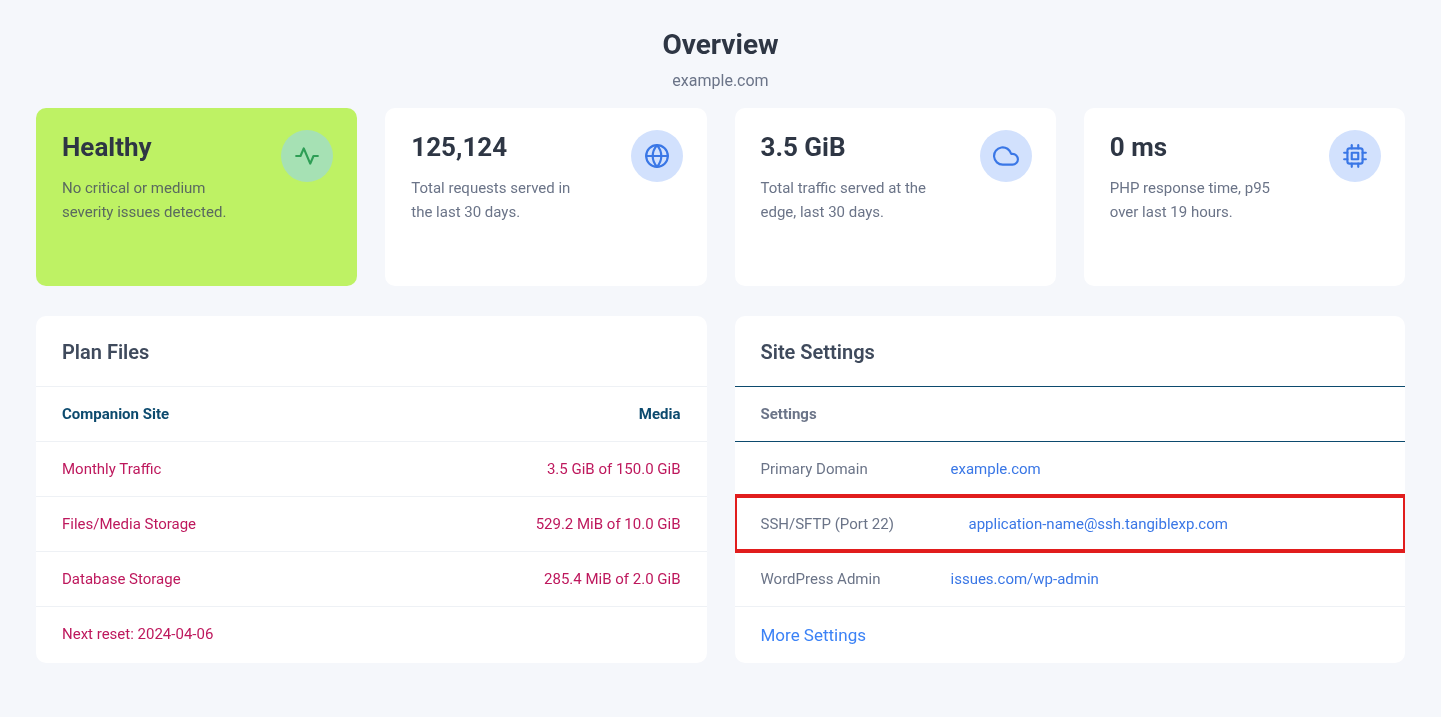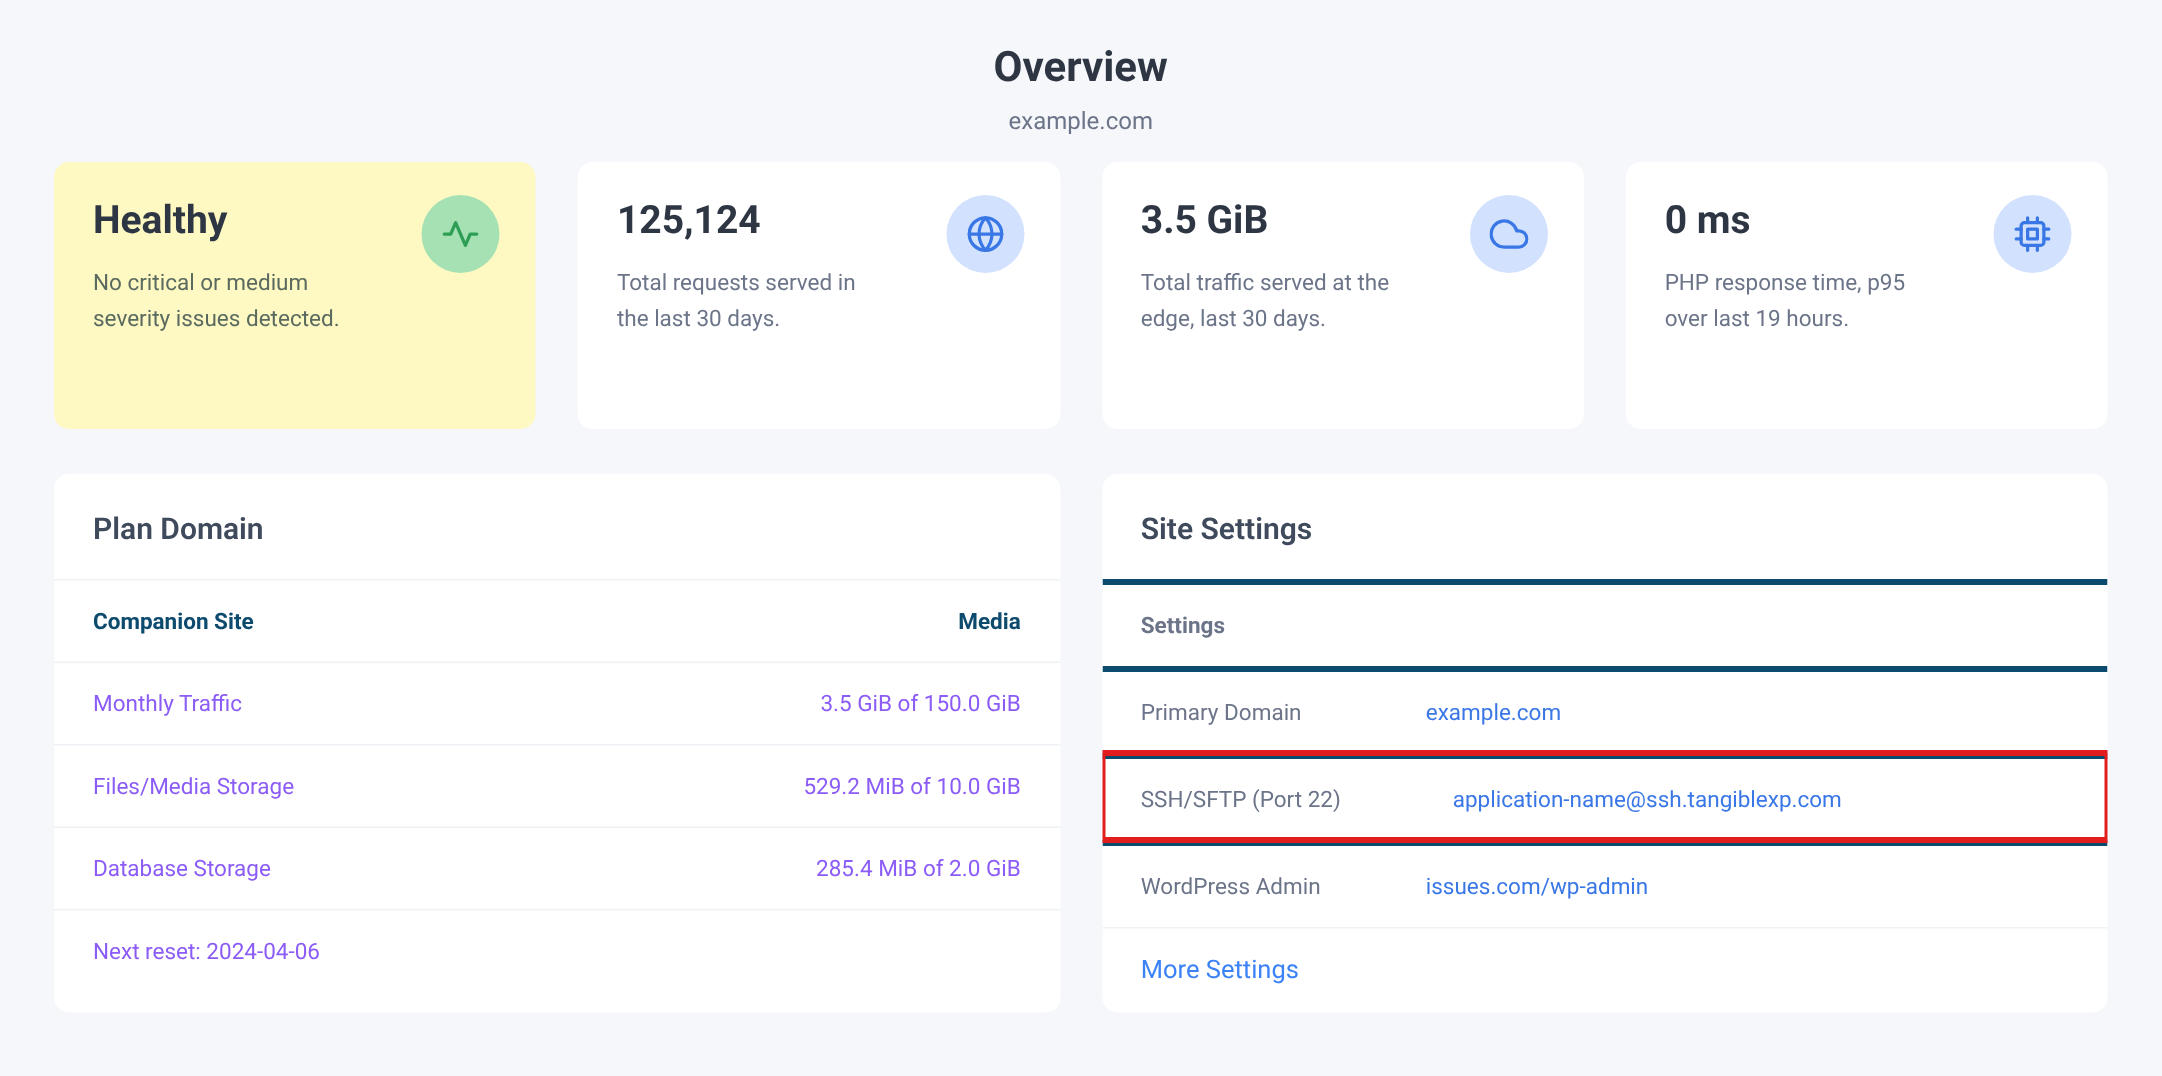--- a/index.html
+++ b/index.html
@@ -28,21 +28,21 @@
   }
   .card {
     background: #fff;
     border-radius: 10px;
     padding: 24px 26px;
     flex: 1;
     position: relative;
     min-height: 178px;
   }
   .card.health {
-    background: #fef9c3;
+    background: #bef264;
   }
   .card-value {
     font-size: 26px;
     font-weight: 700;
     color: #2e3644;
     margin-bottom: 12px;
   }
   .card-desc {
     font-size: 15px;
     color: #6b7488;
@@ -82,31 +82,31 @@
     color: #3f4a5c;
     padding: 24px 26px 22px;
   }
   .panel-row {
     padding: 18px 26px;
     border-top: 1px solid #eef1f5;
     display: flex;
     justify-content: space-between;
     align-items: center;
     font-size: 15px;
-    color: #8b5cf6;
+    color: #be185d;
   }
   .panel-row.header {
     font-weight: 700;
     color: #0c4a6e;
   }
   .panel-row .label { flex: 0 0 auto; }
   .panel-row .value { text-align: right; }
   .settings-row {
     padding: 18px 26px;
-    border-top: 4px solid #0c4a6e;
+    border-top: 1px solid #0c4a6e;
     display: flex;
     align-items: center;
     font-size: 15px;
   }
   .settings-row.header {
     font-weight: 700;
     color: #3f4a5c;
   }
   .settings-row .label {
     flex: 0 0 190px;
@@ -189,21 +189,21 @@
           <line x1="2" y1="15" x2="5" y2="15"></line>
           <line x1="19" y1="9" x2="22" y2="9"></line>
           <line x1="19" y1="15" x2="22" y2="15"></line>
         </svg>
     </div>
   </div>
 </div>
 
 <div class="panels-row">
   <div class="panel">
-    <div class="panel-title">Plan Domain</div>
+    <div class="panel-title">Plan Files</div>
     <div class="panel-row header">
       <span class="label">Companion Site</span>
       <span class="value">Media</span>
     </div>
     <div class="panel-row">
       <span class="label">Monthly Traffic</span>
       <span class="value">3.5 GiB of 150.0 GiB</span>
     </div>
     <div class="panel-row">
       <span class="label">Files/Media Storage</span>

